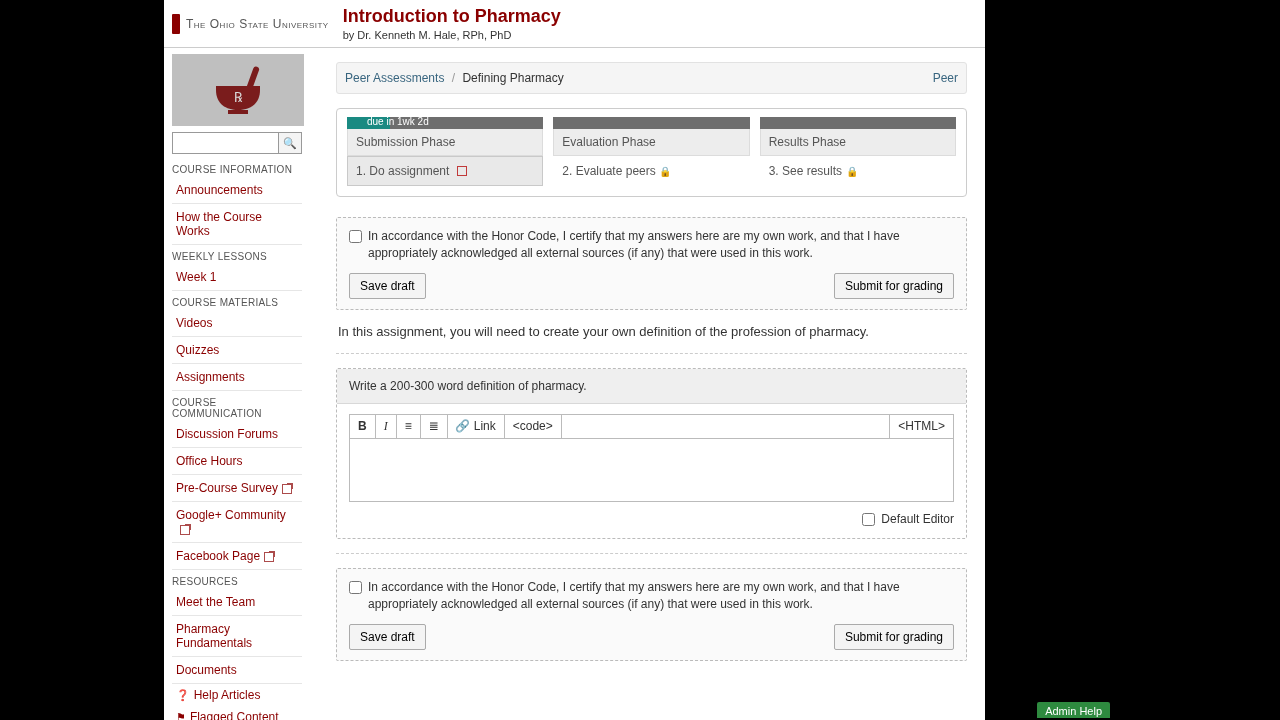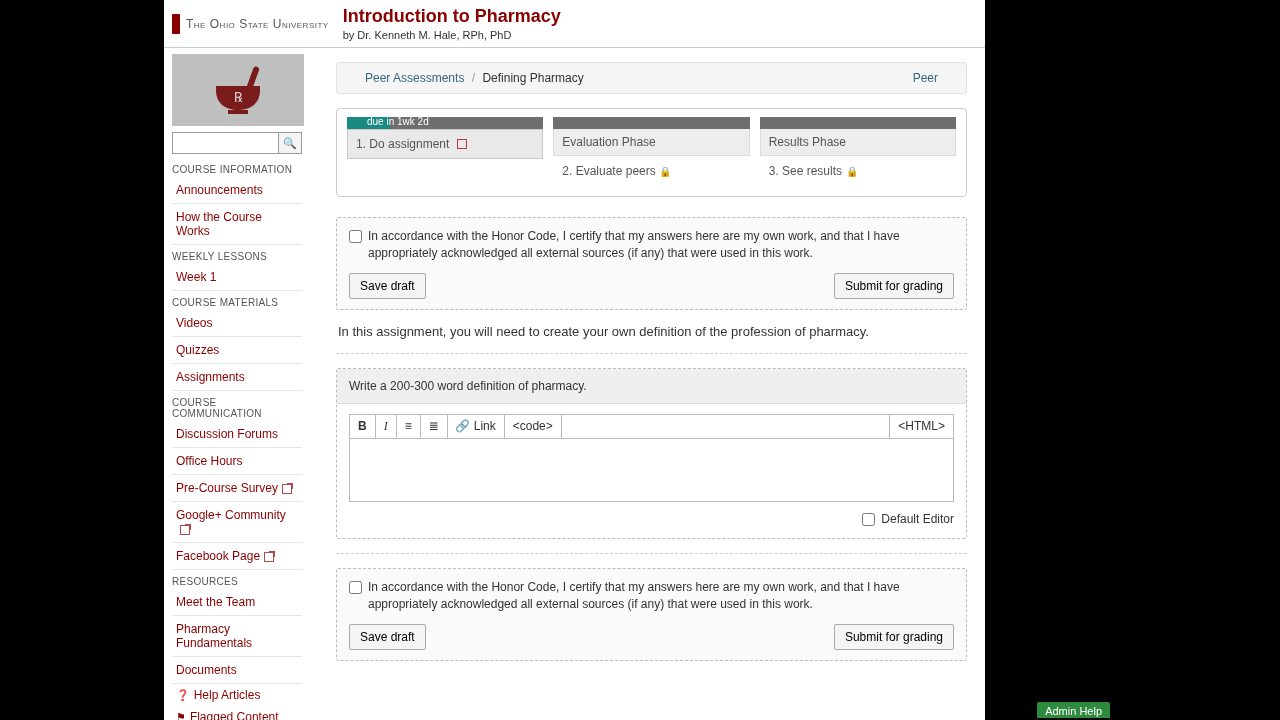--- a/index.html
+++ b/index.html
@@ -19,21 +19,21 @@
 .searchrow{display:flex;margin-bottom:10px}
 .searchrow input{flex:1;min-width:0;height:22px;border:1px solid #999;border-right:none;padding:0 4px;font-size:12px}
 .searchrow button{width:24px;height:22px;border:1px solid #999;background:#f4f4f4;font-size:11px;cursor:pointer}
 .sb-head{font-size:10px;color:#555;letter-spacing:.3px;text-transform:uppercase;margin:6px 0 2px 0}
 .sb-item{display:block;padding:6px 4px;border-bottom:1px solid #e6e6e6;color:#8a0000;font-size:12px;text-decoration:none;cursor:pointer}
 .sb-item.small{border:none;padding:4px 4px;color:#8a0000}
 .ext-icon{display:inline-block;width:10px;height:10px;border:1px solid #8a0000;position:relative;margin-left:4px;vertical-align:middle;opacity:.7}
 .ext-icon::after{content:"";position:absolute;right:-2px;top:-2px;width:5px;height:5px;border-top:1px solid #8a0000;border-right:1px solid #8a0000}
 .mini-icon{color:#8a0000;margin-right:4px;font-size:11px}
 .main{flex:1;padding:14px 18px 0 28px;overflow-y:auto}
-.crumbbar{background:#f5f5f5;border:1px solid #e2e2e2;border-radius:3px;padding:8px 28px;display:flex;align-items:center;justify-content:space-between;margin-bottom:14px}
+.crumbbar{background:#f5f5f5;border:1px solid #e2e2e2;border-radius:3px;padding:8px 8px;display:flex;align-items:center;justify-content:space-between;margin-bottom:14px}
 .crumbs{font-size:12px}
 .crumbs a{color:#38657f;text-decoration:none}
 .crumbs .sep{color:#999;margin:0 4px}
 .help{color:#38657f;text-decoration:none;font-size:12px}
 .phasebox{border:1px solid #ccc;border-radius:4px;padding:8px 10px 10px 10px;margin-bottom:20px}
 .phases{display:flex;gap:10px}
 .phase{width:200px}
 .ph-bar{height:12px;background:#6e6e6e;position:relative}
 .ph-bar .fill{position:absolute;left:0;top:0;bottom:0;background:#1a8a82}
 .ph-bar .due{position:absolute;left:20px;top:-1px;font-size:10px;color:#fff;line-height:12px}
@@ -131,20 +131,21 @@
         <a href="#" class="help">Peer</a>
       </div>
 
       <div class="phasebox">
         <div class="phases" id="phases">
               <div class="phase">
                 <div class="ph-bar">
                   <div class="fill" style="width: 22%;"></div>
                   <div class="due">due in 1wk 2d</div>
                 </div>
+                <div class="ph-title">Submission Phase</div>
                 <div class="ph-step active">
                   <span>1.  Do assignment</span>
                   <span class="sq"></span>
                 </div>
               </div>
               <div class="phase">
                 <div class="ph-bar">
                   <div class="fill" style="width: 0%;"></div>
                 </div>
                 <div class="ph-title">Evaluation Phase</div>

